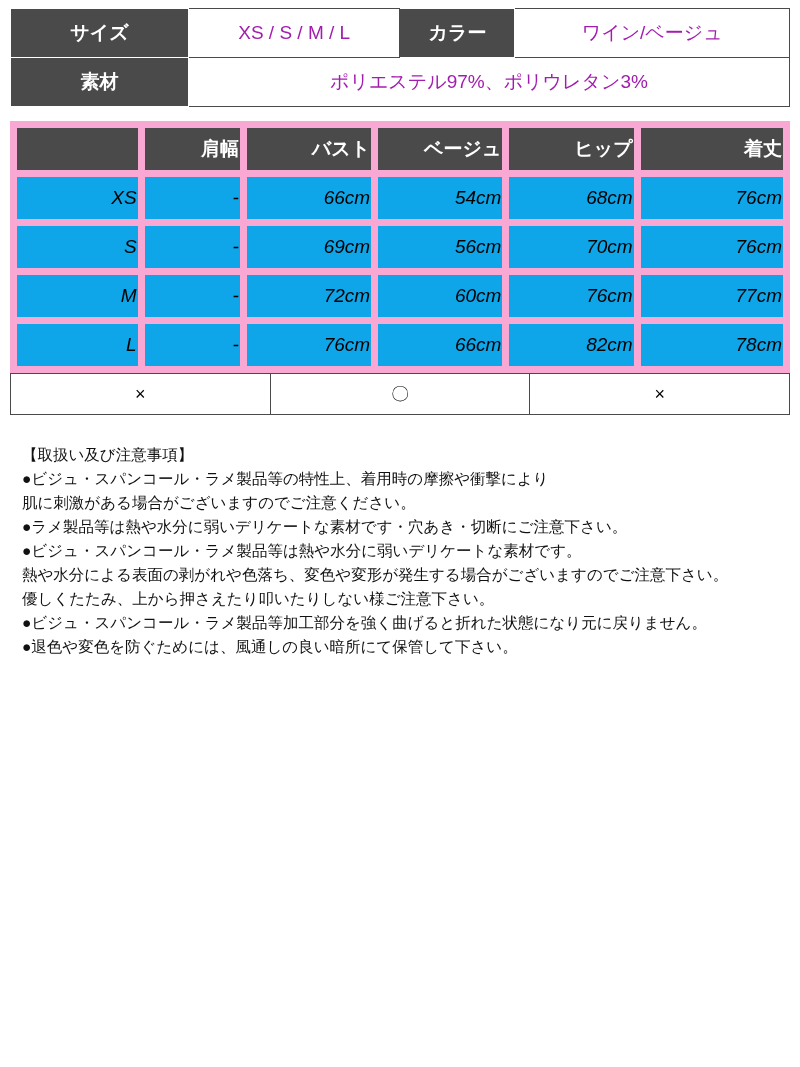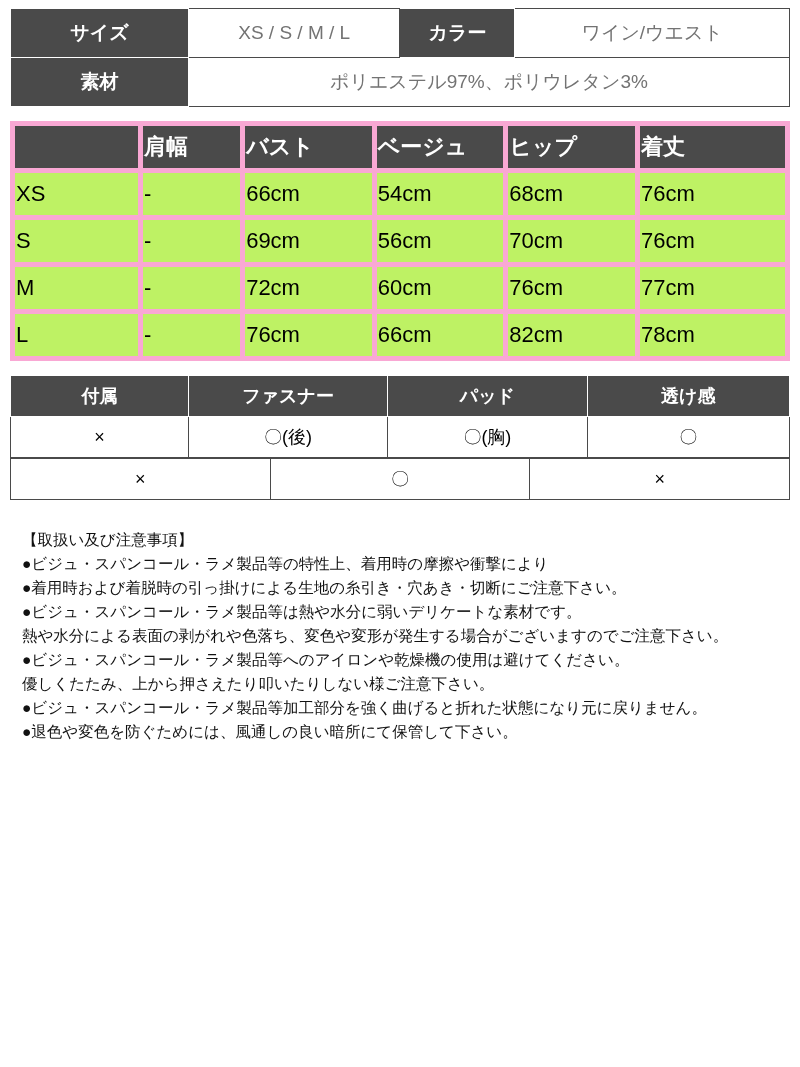--- a/index.html
+++ b/index.html
@@ -32,46 +32,47 @@
     vertical-align: middle;
     font-size: 19px;
   }
   .hdr {
     background: #4a4a4a;
     color: #ffffff;
     font-weight: bold;
   }
   .val {
     background: #ffffff;
-    color: #737373;
+    color: #a21caf;
     border: 1px solid #4a4a4a !important;
   }
   
   .size-table {
     margin-top: 14px;
     border: 1px solid #555;
   }
   .size-table th, .size-table td {
-    border: 5px solid #f9a8d4;
+    border: 7px solid #f9a8d4;
     height: 40px;
-    text-align: left;
+    text-align: right;
     vertical-align: middle;
-    font-size: 22px;
+    font-size: 19px;
   }
   .size-table th {
     background: #4a4a4a;
     color: #ffffff;
     font-weight: bold;
   }
   .size-table th.blank {
     background: #4a4a4a;
   }
   .size-table td {
-    background: #bef264;
+    background: #0ea5e9;
     color: #000000;
+    font-style: italic;
   }
   
   .attr-table {
     margin-top: 14px;
   }
   .attr-table td {
     border: 1px solid #ffffff;
     height: 38px;
     text-align: center;
     vertical-align: middle;
@@ -108,21 +109,21 @@
 <body>
 
 <div class="page">
 
   <table class="spec-table">
     <tbody>
       <tr>
         <td class="hdr" style="width:22.8%">サイズ</td>
         <td class="val" style="width:27.2%">XS / S / M / L</td>
         <td class="hdr" style="width:14.6%">カラー</td>
-        <td class="val" style="width:35.4%">ワイン/ウエスト</td>
+        <td class="val" style="width:35.4%">ワイン/ベージュ</td>
       </tr>
       <tr>
         <td class="hdr">素材</td>
         <td class="val" colspan="3">ポリエステル97%、ポリウレタン3%</td>
       </tr>
     </tbody>
   </table>
 
   <table class="size-table">
     <thead>
@@ -164,52 +165,36 @@
         <td>L</td>
         <td>-</td>
         <td>76cm</td>
         <td>66cm</td>
         <td>82cm</td>
         <td>78cm</td>
       </tr>
     </tbody>
   </table>
 
-  <table class="attr-table">
-    <tbody>
-      <tr>
-        <td class="hdr" style="width:22.8%">付属</td>
-        <td class="hdr" style="width:25.6%">ファスナー</td>
-        <td class="hdr" style="width:25.6%">パッド</td>
-        <td class="hdr" style="width:26%">透け感</td>
-      </tr>
-      <tr>
-        <td class="val">×</td>
-        <td class="val">〇(後)</td>
-        <td class="val">〇(胸)</td>
-        <td class="val">〇</td>
-      </tr>
-    </tbody>
-  </table>
 
   <table class="attr-table attr-table2">
     <tbody>
       <tr>
         <td class="val">×</td>
         <td class="val">〇</td>
         <td class="val">×</td>
       </tr>
     </tbody>
   </table>
 
   <div class="notes">
     <div class="line title">【取扱い及び注意事項】</div>
     <div class="line">●ビジュ・スパンコール・ラメ製品等の特性上、着用時の摩擦や衝撃により</div>
-    <div class="line">●着用時および着脱時の引っ掛けによる生地の糸引き・穴あき・切断にご注意下さい。</div>
+    <div class="line">肌に刺激がある場合がございますのでご注意ください。</div>
+    <div class="line">●ラメ製品等は熱や水分に弱いデリケートな素材です・穴あき・切断にご注意下さい。</div>
     <div class="line">●ビジュ・スパンコール・ラメ製品等は熱や水分に弱いデリケートな素材です。</div>
     <div class="line">熱や水分による表面の剥がれや色落ち、変色や変形が発生する場合がございますのでご注意下さい。</div>
-    <div class="line">●ビジュ・スパンコール・ラメ製品等へのアイロンや乾燥機の使用は避けてください。</div>
     <div class="line">優しくたたみ、上から押さえたり叩いたりしない様ご注意下さい。</div>
     <div class="line">●ビジュ・スパンコール・ラメ製品等加工部分を強く曲げると折れた状態になり元に戻りません。</div>
     <div class="line">●退色や変色を防ぐためには、風通しの良い暗所にて保管して下さい。</div>
   </div>
 
 </div>
 
 </body></html>

